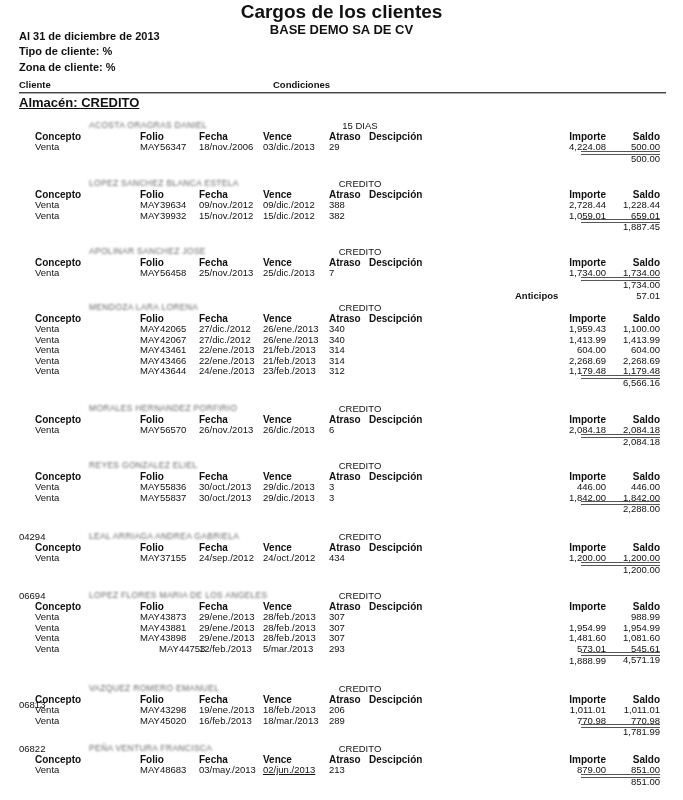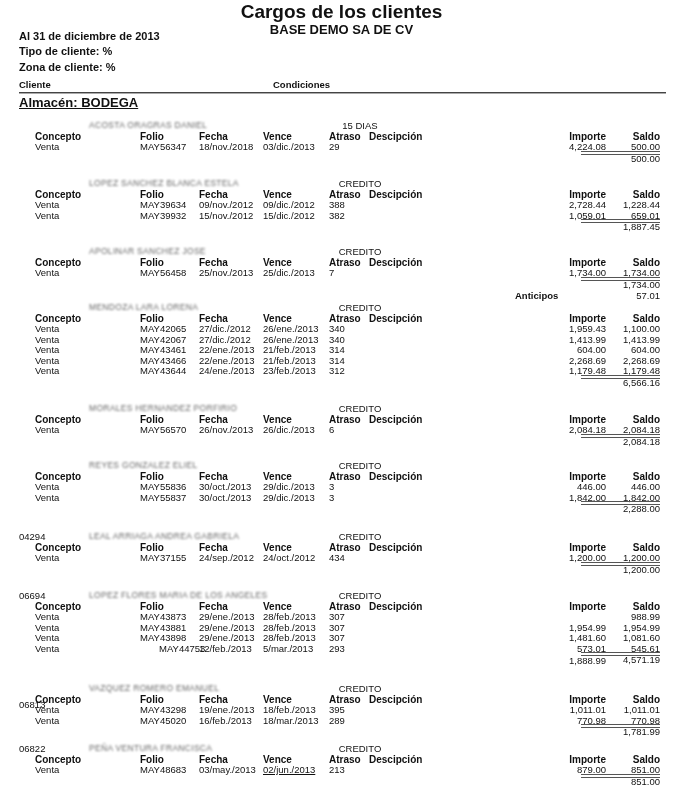--- a/index.html
+++ b/index.html
@@ -36,39 +36,39 @@
 
 <div>
   <div class="abs title">Cargos de los clientes</div>
   <div class="abs subtitle">BASE DEMO SA DE CV</div>
   <div class="abs meta" style="top:30px">Al 31 de diciembre de 2013</div>
   <div class="abs meta" style="top:45px">Tipo de cliente: %</div>
   <div class="abs meta" style="top:61px">Zona de cliente: %</div>
   <div class="abs colhdr" style="left:19px">Cliente</div>
   <div class="abs colhdr" style="left:273px">Condiciones</div>
   <div class="rule"></div>
-  <div class="abs almacen">Almacén: BODEGA</div>
+  <div class="abs almacen">Almacén: CREDITO</div>
 </div>
 
 <div id="blocks">
     <div class="block" style="top: 120px;">
       <div class="blk-line cname" style="top: 0px;">ACOSTA ORAGRAS DANIEL</div>
       <div class="blk-line cond" style="top: 0px;">15 DIAS</div>
       <div class="blk-line hdr c-concepto" style="top: 11px;">Concepto</div>
       <div class="blk-line hdr c-folio" style="top: 11px;">Folio</div>
       <div class="blk-line hdr c-fecha" style="top: 11px;">Fecha</div>
       <div class="blk-line hdr c-vence" style="top: 11px;">Vence</div>
       <div class="blk-line hdr c-atraso" style="top: 11px;">Atraso</div>
       <div class="blk-line hdr c-desc" style="top: 11px;">Descipción</div>
       <div class="blk-line hdr c-importe" style="top: 11px;">Importe</div>
       <div class="blk-line hdr c-saldo" style="top: 11px;">Saldo</div>
       <div>
         <div class="blk-line c-concepto" style="top: 21px;">Venta</div>
         <div class="blk-line c-folio" style="top: 21px;">MAY56347</div>
-        <div class="blk-line c-fecha" style="top: 21px;">18/nov./2018</div>
+        <div class="blk-line c-fecha" style="top: 21px;">18/nov./2006</div>
         <div class="blk-line c-vence" style="top: 21px;">03/dic./2013</div>
         <div class="blk-line c-atraso" style="top: 21px;">29</div>
         <div class="blk-line c-importe" style="top: 21px;">4,224.08</div>
         <div class="blk-line c-saldo" style="top: 21px;">500.00</div>
       </div>
       <div class="dbl" style="top: 30.6px;"></div>
       <div class="blk-line total" style="top: 32.6px;">500.00</div>
     </div>
     <div class="block" style="top: 178px;">
       <div class="blk-line cname" style="top: 0px;">LOPEZ SANCHEZ BLANCA ESTELA</div>
@@ -326,21 +326,21 @@
       <div class="blk-line hdr c-vence" style="top: 11px;">Vence</div>
       <div class="blk-line hdr c-atraso" style="top: 11px;">Atraso</div>
       <div class="blk-line hdr c-desc" style="top: 11px;">Descipción</div>
       <div class="blk-line hdr c-importe" style="top: 11px;">Importe</div>
       <div class="blk-line hdr c-saldo" style="top: 11px;">Saldo</div>
       <div>
         <div class="blk-line c-concepto" style="top: 21px;">Venta</div>
         <div class="blk-line c-folio" style="top: 21px;">MAY43298</div>
         <div class="blk-line c-fecha" style="top: 21px;">19/ene./2013</div>
         <div class="blk-line c-vence" style="top: 21px;">18/feb./2013</div>
-        <div class="blk-line c-atraso" style="top: 21px;">395</div>
+        <div class="blk-line c-atraso" style="top: 21px;">206</div>
         <div class="blk-line c-importe" style="top: 21px;">1,011.01</div>
         <div class="blk-line c-saldo" style="top: 21px;">1,011.01</div>
       </div>
       <div>
         <div class="blk-line c-concepto" style="top: 31.6px;">Venta</div>
         <div class="blk-line c-folio" style="top: 31.6px;">MAY45020</div>
         <div class="blk-line c-fecha" style="top: 31.6px;">16/feb./2013</div>
         <div class="blk-line c-vence" style="top: 31.6px;">18/mar./2013</div>
         <div class="blk-line c-atraso" style="top: 31.6px;">289</div>
         <div class="blk-line c-importe" style="top: 31.6px;">770.98</div>

